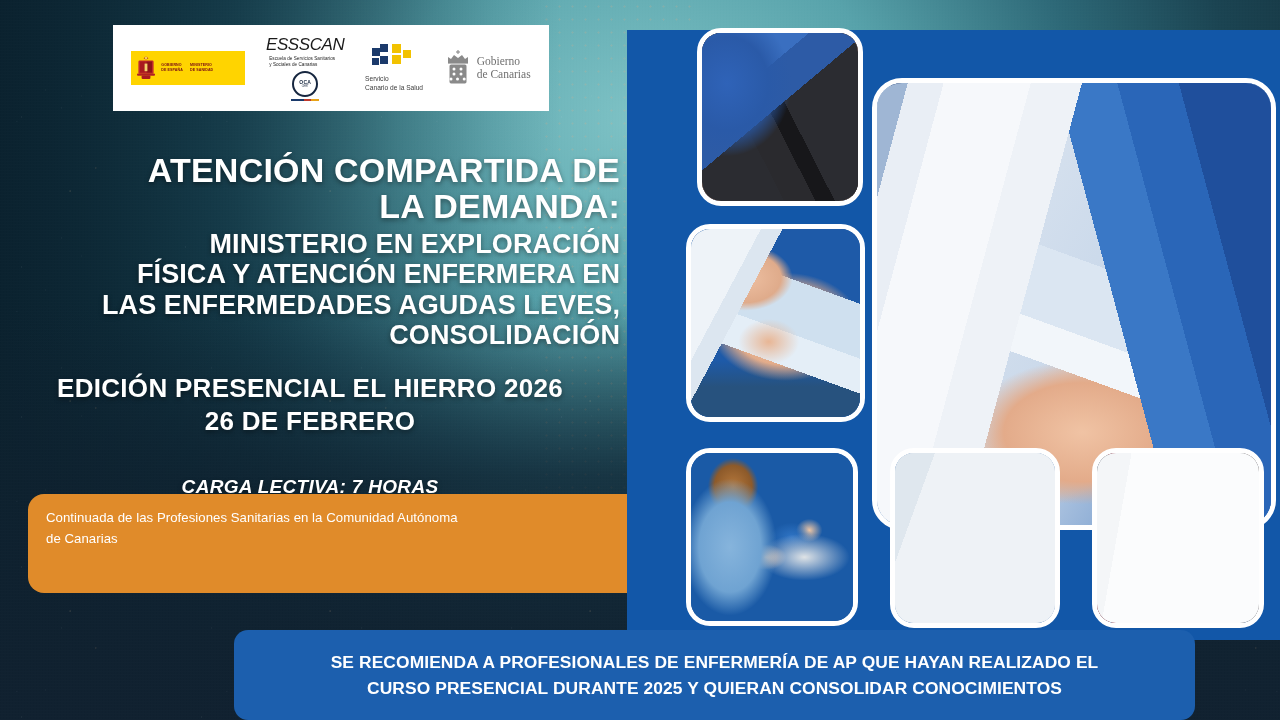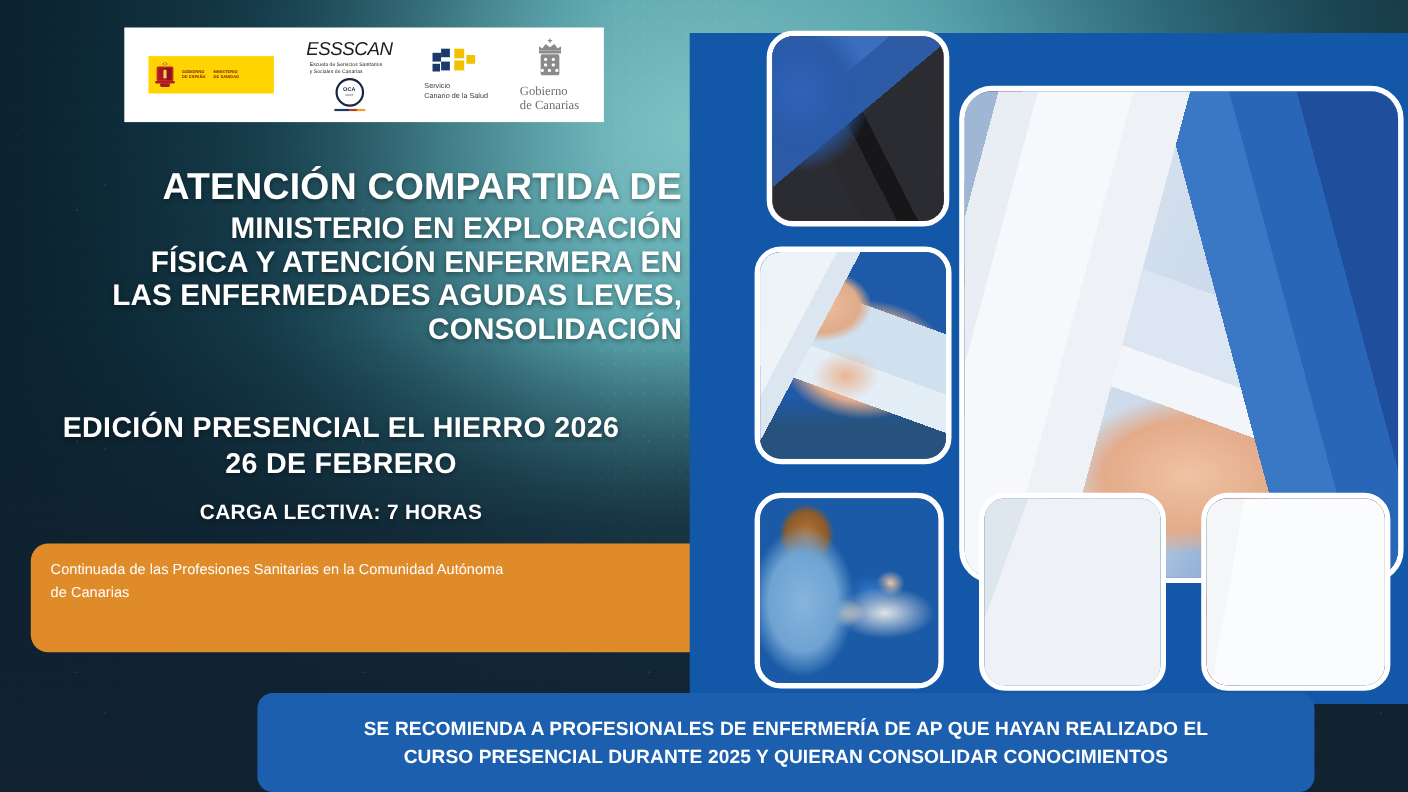--- a/index.html
+++ b/index.html
@@ -60,21 +60,21 @@
   }
 
   
   .logo-bar {
     position:absolute; left:113px; top:25px;
     width:436px; height:86px;
     background:#ffffff;
     display:flex; align-items:center; justify-content:space-around;
     padding:0 8px;
   }
-  .logo { display:flex; align-items:center;flex-direction:column; }
+  .logo { display:flex; align-items:center; }
 
   
   .logo-spain {
     width:114px; height:34px; background:#FFD400;
     display:flex; align-items:center; gap:4px; padding:0 4px;
   }
   .shield-es {
     width:22px; height:26px; position:relative; flex:0 0 auto;
   }
   .logo-spain-txt {
@@ -132,24 +132,25 @@
     letter-spacing:.1px;
   }
 
   .edition {
     position:absolute; left:0px; top:372px; width:620px;
     text-align:center; color:#fff; font-weight:800;
     font-size:26px; line-height:1.28; letter-spacing:.3px;
     text-shadow:0 2px 5px rgba(0,0,0,.40);
   }
   .hours {
-    position:absolute; left:0px; top:456px; width:620px;
+    position:absolute; left:0px; top:476px; width:620px;
     text-align:center; color:#fff; font-weight:800;
     font-size:19px; letter-spacing:.3px;
     text-shadow:0 2px 5px rgba(0,0,0,.40);
+    font-style:italic;
   }
 
   
   .accred {
     position:absolute; left:28px; top:494px;
     width:640px; height:99px;
     background:#E08B2A; border-radius:16px;
     padding:13px 18px 0 18px;
     color:#ffffff; font-size:13.2px; line-height:1.62;
     letter-spacing:.05px;
@@ -391,20 +392,21 @@
       <div class="gc-txt">
         <div>Gobierno</div>
         <div>de Canarias</div>
       </div>
     </div>
   </div>
 
   <div class="headline">
     <div class="l1">
       <div>ATENCIÓN COMPARTIDA DE</div>
+      <div>LA DEMANDA:</div>
     </div>
     <div class="l2">
       <div>MINISTERIO EN EXPLORACIÓN</div>
       <div>FÍSICA Y ATENCIÓN ENFERMERA EN</div>
       <div>LAS ENFERMEDADES AGUDAS LEVES,</div>
       <div>CONSOLIDACIÓN</div>
     </div>
   </div>
 
   <div class="edition">

